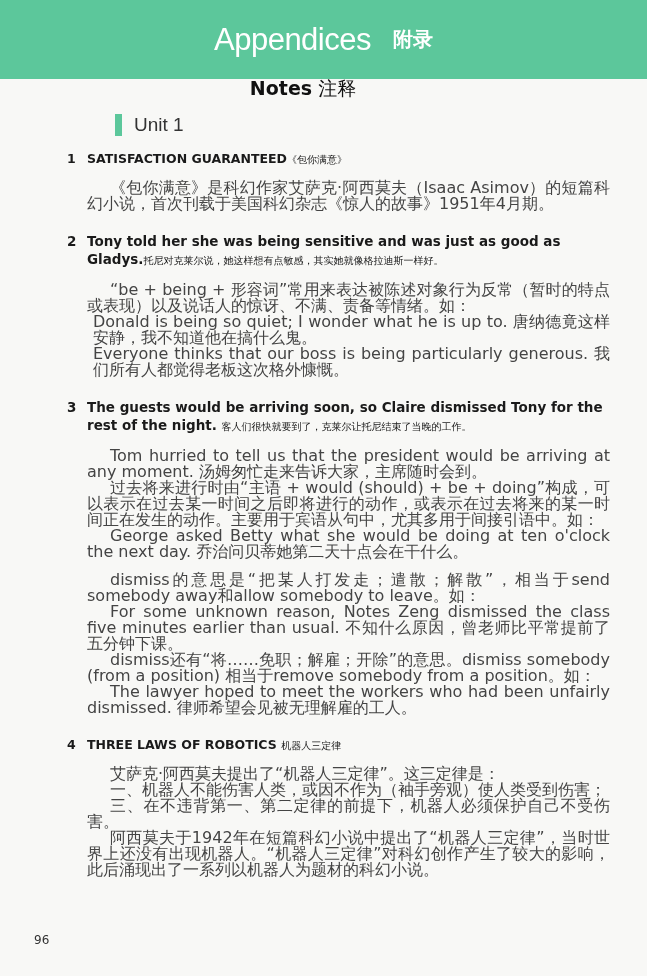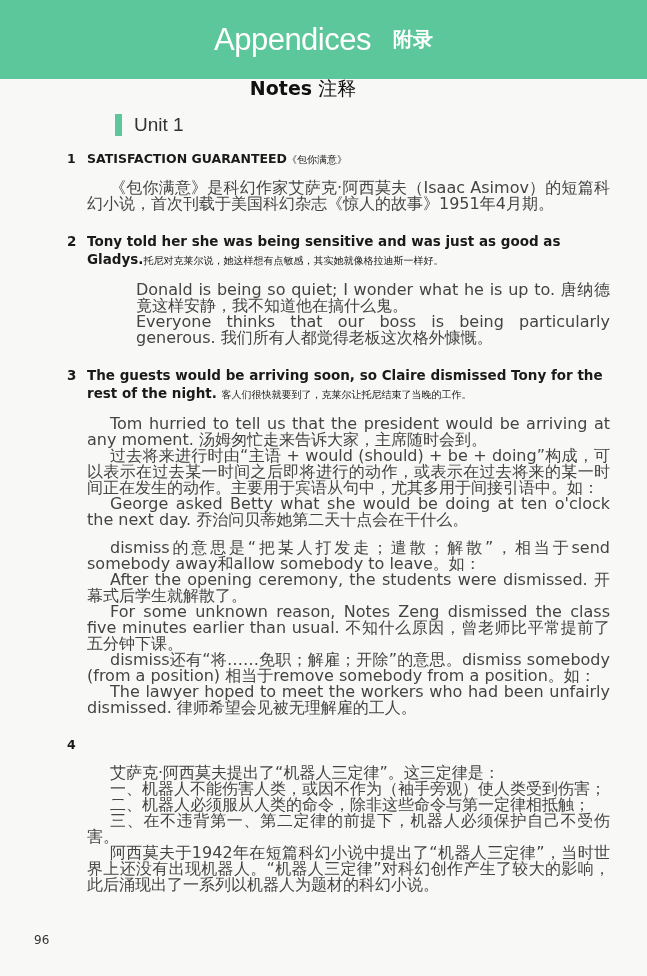--- a/index.html
+++ b/index.html
@@ -35,21 +35,21 @@
     display:flex; font-weight:bold; color:#1a1a1a; font-size:12.5px; line-height:17px;
   }
   .heading .num { width:20px; flex:none; }
   .heading .zh { font-weight:normal; font-size:10px; }
   .heading.big { font-size:13.5px; line-height:18px; }
   .para {
     font-size:16px; line-height:16px; color:#444; margin-left:20px;
     text-align:justify;
   }
   .indent { text-indent:23px; }
-  .ex { margin-left:69px; }
+  .ex { margin-left:26px; }
   .gap-m { height:12px; }
   .gap-l { height:20px; }
   .page-num {
     position:absolute; left:34px; top:933px; font-size:12px; color:#333;
   }
 </style>
 </head>
 <body>
 
 <div class="banner">
@@ -75,45 +75,45 @@
   </div>
   <div class="gap-m"></div>
   <div class="para indent">《包你满意》是科幻作家艾萨克·阿西莫夫（Isaac Asimov）的短篇科幻小说，首次刊载于美国科幻杂志《惊人的故事》1951年4月期。</div>
   <div class="gap-l"></div>
 
   <div class="heading big">
     <span class="num">2</span>
     <span><span>Tony told her she was being sensitive and was just as good as Gladys.</span><span class="zh">托尼对克莱尔说，她这样想有点敏感，其实她就像格拉迪斯一样好。</span></span>
   </div>
   <div class="gap-m"></div>
+  <div class="para indent">“be + being + 形容词”常用来表达被陈述对象行为反常（暂时的特点或表现）以及说话人的惊讶、不满、责备等情绪。如：</div>
   <div class="para ex">Donald is being so quiet; I wonder what he is up to. 唐纳德竟这样安静，我不知道他在搞什么鬼。</div>
   <div class="para ex">Everyone thinks that our boss is being particularly generous. 我们所有人都觉得老板这次格外慷慨。</div>
   <div class="gap-l"></div>
 
   <div class="heading big">
     <span class="num">3</span>
     <span><span>The guests would be arriving soon, so Claire dismissed Tony for the rest of the night.</span> <span class="zh">客人们很快就要到了，克莱尔让托尼结束了当晚的工作。</span></span>
   </div>
   <div class="gap-m"></div>
   <div class="para indent">Tom hurried to tell us that the president would be arriving at any moment. 汤姆匆忙走来告诉大家，主席随时会到。</div>
   <div class="para indent">过去将来进行时由“主语 + would (should) + be + doing”构成，可以表示在过去某一时间之后即将进行的动作，或表示在过去将来的某一时间正在发生的动作。主要用于宾语从句中，尤其多用于间接引语中。如：</div>
   <div class="para indent">George asked Betty what she would be doing at ten o'clock the next day. 乔治问贝蒂她第二天十点会在干什么。</div>
   <div class="gap-m"></div>
   <div class="para indent">dismiss的意思是“把某人打发走；遣散；解散”，相当于send somebody away和allow somebody to leave。如：</div>
-  <div class="para indent">After the opening ceremony, the students were dismissed. 开幕式后学生就解散了。</div>
   <div class="para indent">For some unknown reason, Notes Zeng dismissed the class five minutes earlier than usual. 不知什么原因，曾老师比平常提前了五分钟下课。</div>
   <div class="para indent">dismiss还有“将……免职；解雇；开除”的意思。dismiss somebody (from a position) 相当于remove somebody from a position。如：</div>
   <div class="para indent">The lawyer hoped to meet the workers who had been unfairly dismissed. 律师希望会见被无理解雇的工人。</div>
   <div class="gap-l"></div>
 
   <div class="heading">
     <span class="num">4</span>
+    <span><span>THREE LAWS OF ROBOTICS</span> <span class="zh">机器人三定律</span></span>
   </div>
   <div class="gap-m"></div>
   <div class="para indent">艾萨克·阿西莫夫提出了“机器人三定律”。这三定律是：</div>
   <div class="para indent">一、机器人不能伤害人类，或因不作为（袖手旁观）使人类受到伤害；</div>
-  <div class="para indent">二、机器人必须服从人类的命令，除非这些命令与第一定律相抵触；</div>
   <div class="para indent">三、在不违背第一、第二定律的前提下，机器人必须保护自己不受伤害。</div>
   <div class="para indent">阿西莫夫于1942年在短篇科幻小说中提出了“机器人三定律”，当时世界上还没有出现机器人。“机器人三定律”对科幻创作产生了较大的影响，此后涌现出了一系列以机器人为题材的科幻小说。</div>
 
 </div>
 
 <div class="page-num">96</div>
 
 </body></html>

